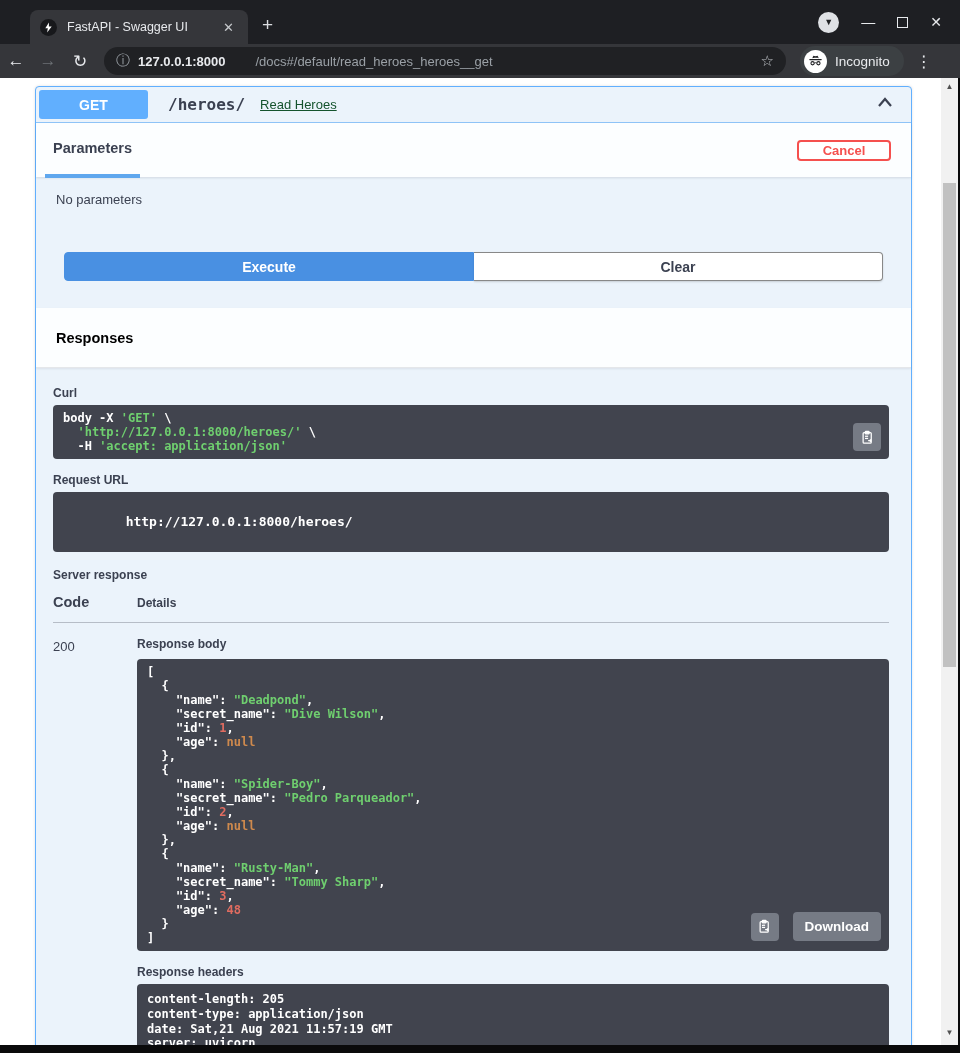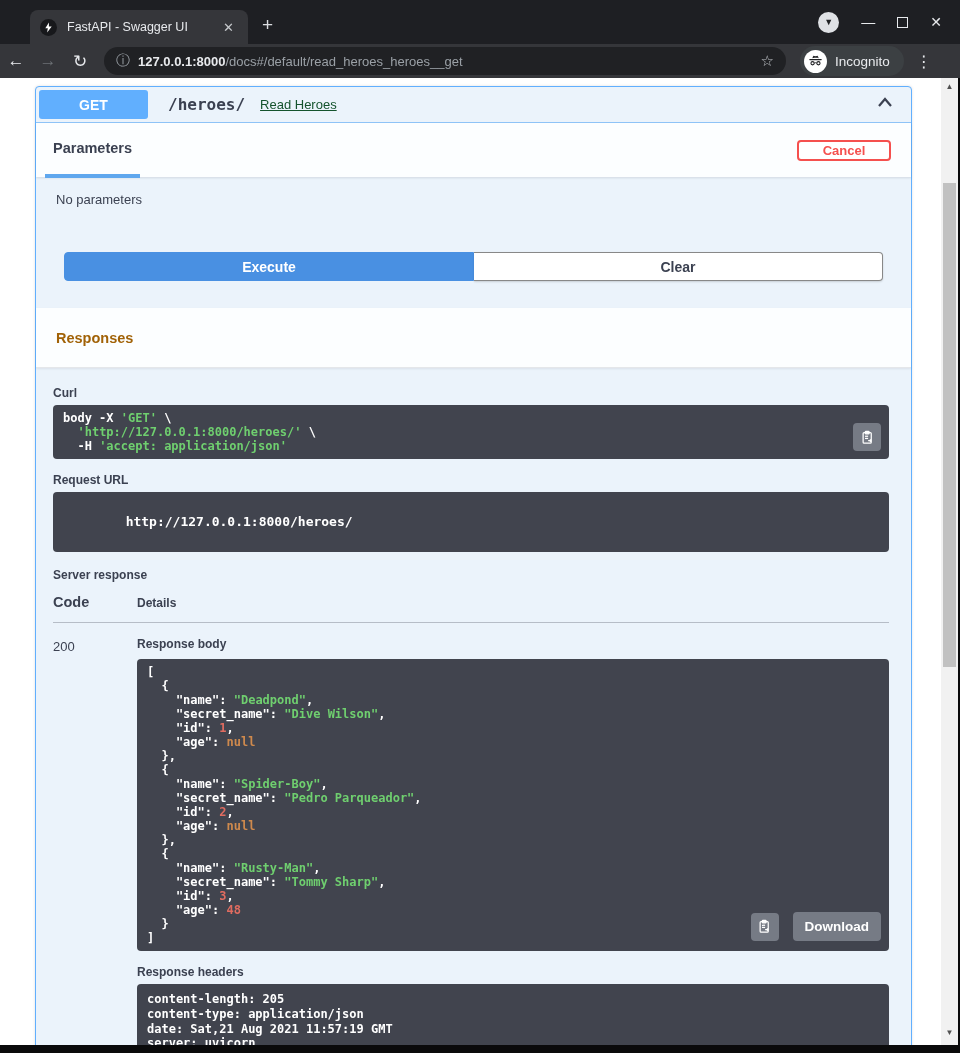--- a/index.html
+++ b/index.html
@@ -23,21 +23,21 @@
   .win-close { color:#e8eaed; font-size:14px; }
 
   .toolbar { position:absolute; top:44px; left:0; width:960px; height:34px; background:#35363a;
              display:flex; align-items:center; }
   .nav-ico { font-size:17px; color:#e8eaed; width:32px; text-align:center; }
   .nav-ico.disabled { color:#6d7175; }
   .urlbar { height:28px; width:682px; background:#202124; border-radius:14px; margin-left:8px;
             display:flex; align-items:center; padding:0 12px; }
   .info-ico { color:#9aa0a6; font-size:14px; margin-right:8px; }
   .url-host { color:#e8eaed; font-size:13px; font-weight:bold; white-space:nowrap;text-align:right; }
-  .url-path { color:#9aa0a6; font-size:13px; white-space:nowrap; flex:1; overflow:hidden; }
+  .url-path { color:#9aa0a6; font-size:13px; white-space:nowrap; flex:1; overflow:hidden;padding-left:30px; }
   .star-ico { color:#bdc1c6; font-size:15px; margin-left:8px; }
   .incog-badge { height:30px; background:#3c4043; border-radius:15px; display:flex; align-items:center;
                  margin-left:14px; padding:0 14px 0 4px; }
   .incog-circle { width:23px; height:23px; border-radius:50%; background:#fff; display:flex;
                   align-items:center; justify-content:center; margin-right:8px; }
   .incog-label { color:#e8eaed; font-size:13.5px; }
   .menu-dots { color:#e8eaed; font-size:16px; margin-left:12px; margin-right:4px; letter-spacing:0; }
 
   
   .page { position:absolute; top:78px; left:0; width:941px; height:967px; background:#fff; overflow:hidden; }
@@ -63,21 +63,21 @@
   .params-body { padding:15px 0 27px 0; }
   .no-params { font-size:13px; color:#3b4151; padding:0 20px; }
   .execute-row { display:flex; padding:0 28px; margin-top:45px; }
   .btn-execute { flex:1; height:29px; background:#4990e2; border:1px solid #4990e2; color:#fff;
                  font-size:14px; font-weight:bold; border-radius:4px 0 0 4px; }
   .btn-clear { flex:1; height:29px; background:#fff; border:1px solid #888; border-left:none; color:#3b4151;
                font-size:14px; font-weight:bold; border-radius:0 4px 4px 0; box-shadow:0 1px 2px rgba(0,0,0,.15); }
 
   .resp-header { height:60px; background:rgba(255,255,255,.85); display:flex; align-items:center;
                  padding:0 20px; border-bottom:1px solid rgba(59,65,81,.12); box-shadow:0 1px 2px rgba(59,65,81,.1); }
-  .resp-title { font-size:14.5px; font-weight:bold; color:#a16207; }
+  .resp-title { font-size:14.5px; font-weight:bold; color:#000000; }
 
   .resp-body { padding:18px 22px 14px 17px; }
   .mini-label { font-size:12px; font-weight:bold; color:#3b4151; margin-bottom:5px; }
 
   .codeblock { background:#41444e; border-radius:4px; padding:5px 10px;
                font-family:"DejaVu Sans Mono", monospace; font-size:12px; font-weight:bold;
                color:#fff; position:relative; }
   .code-line { white-space:pre; line-height:14px; }
   .tok-w { color:#ffffff; }
   .tok-s { color:#6fcf6f; }

